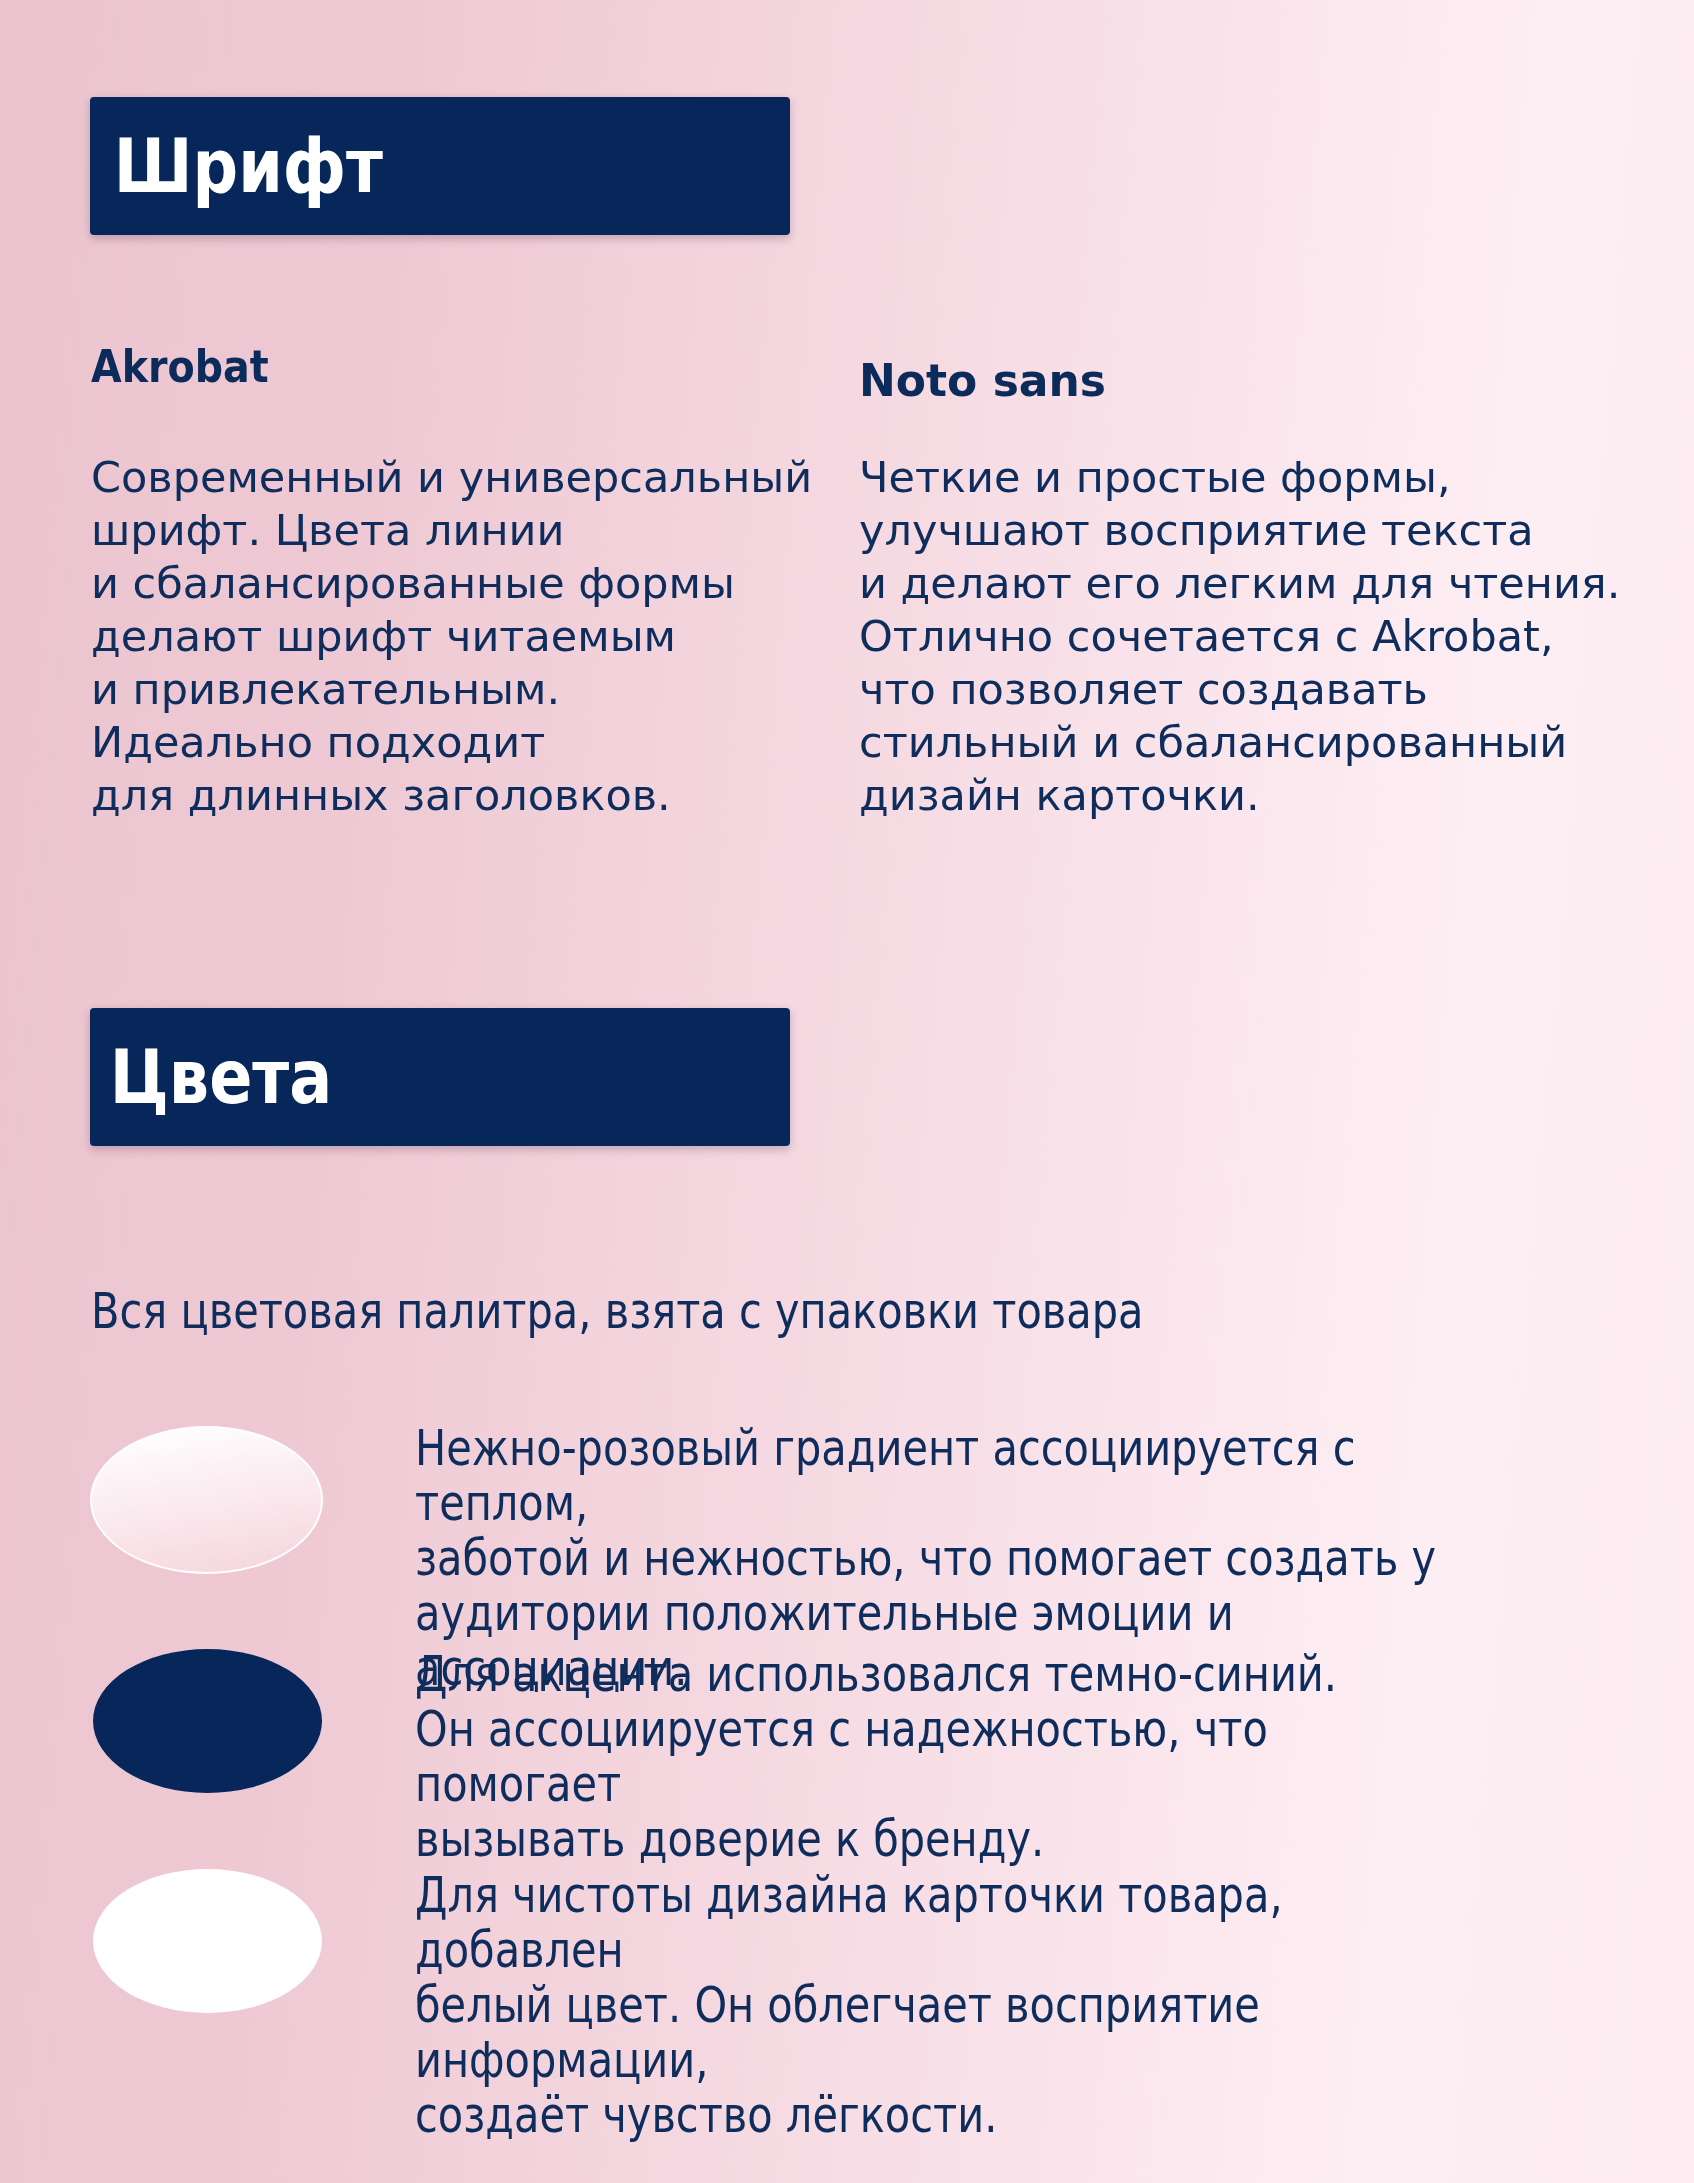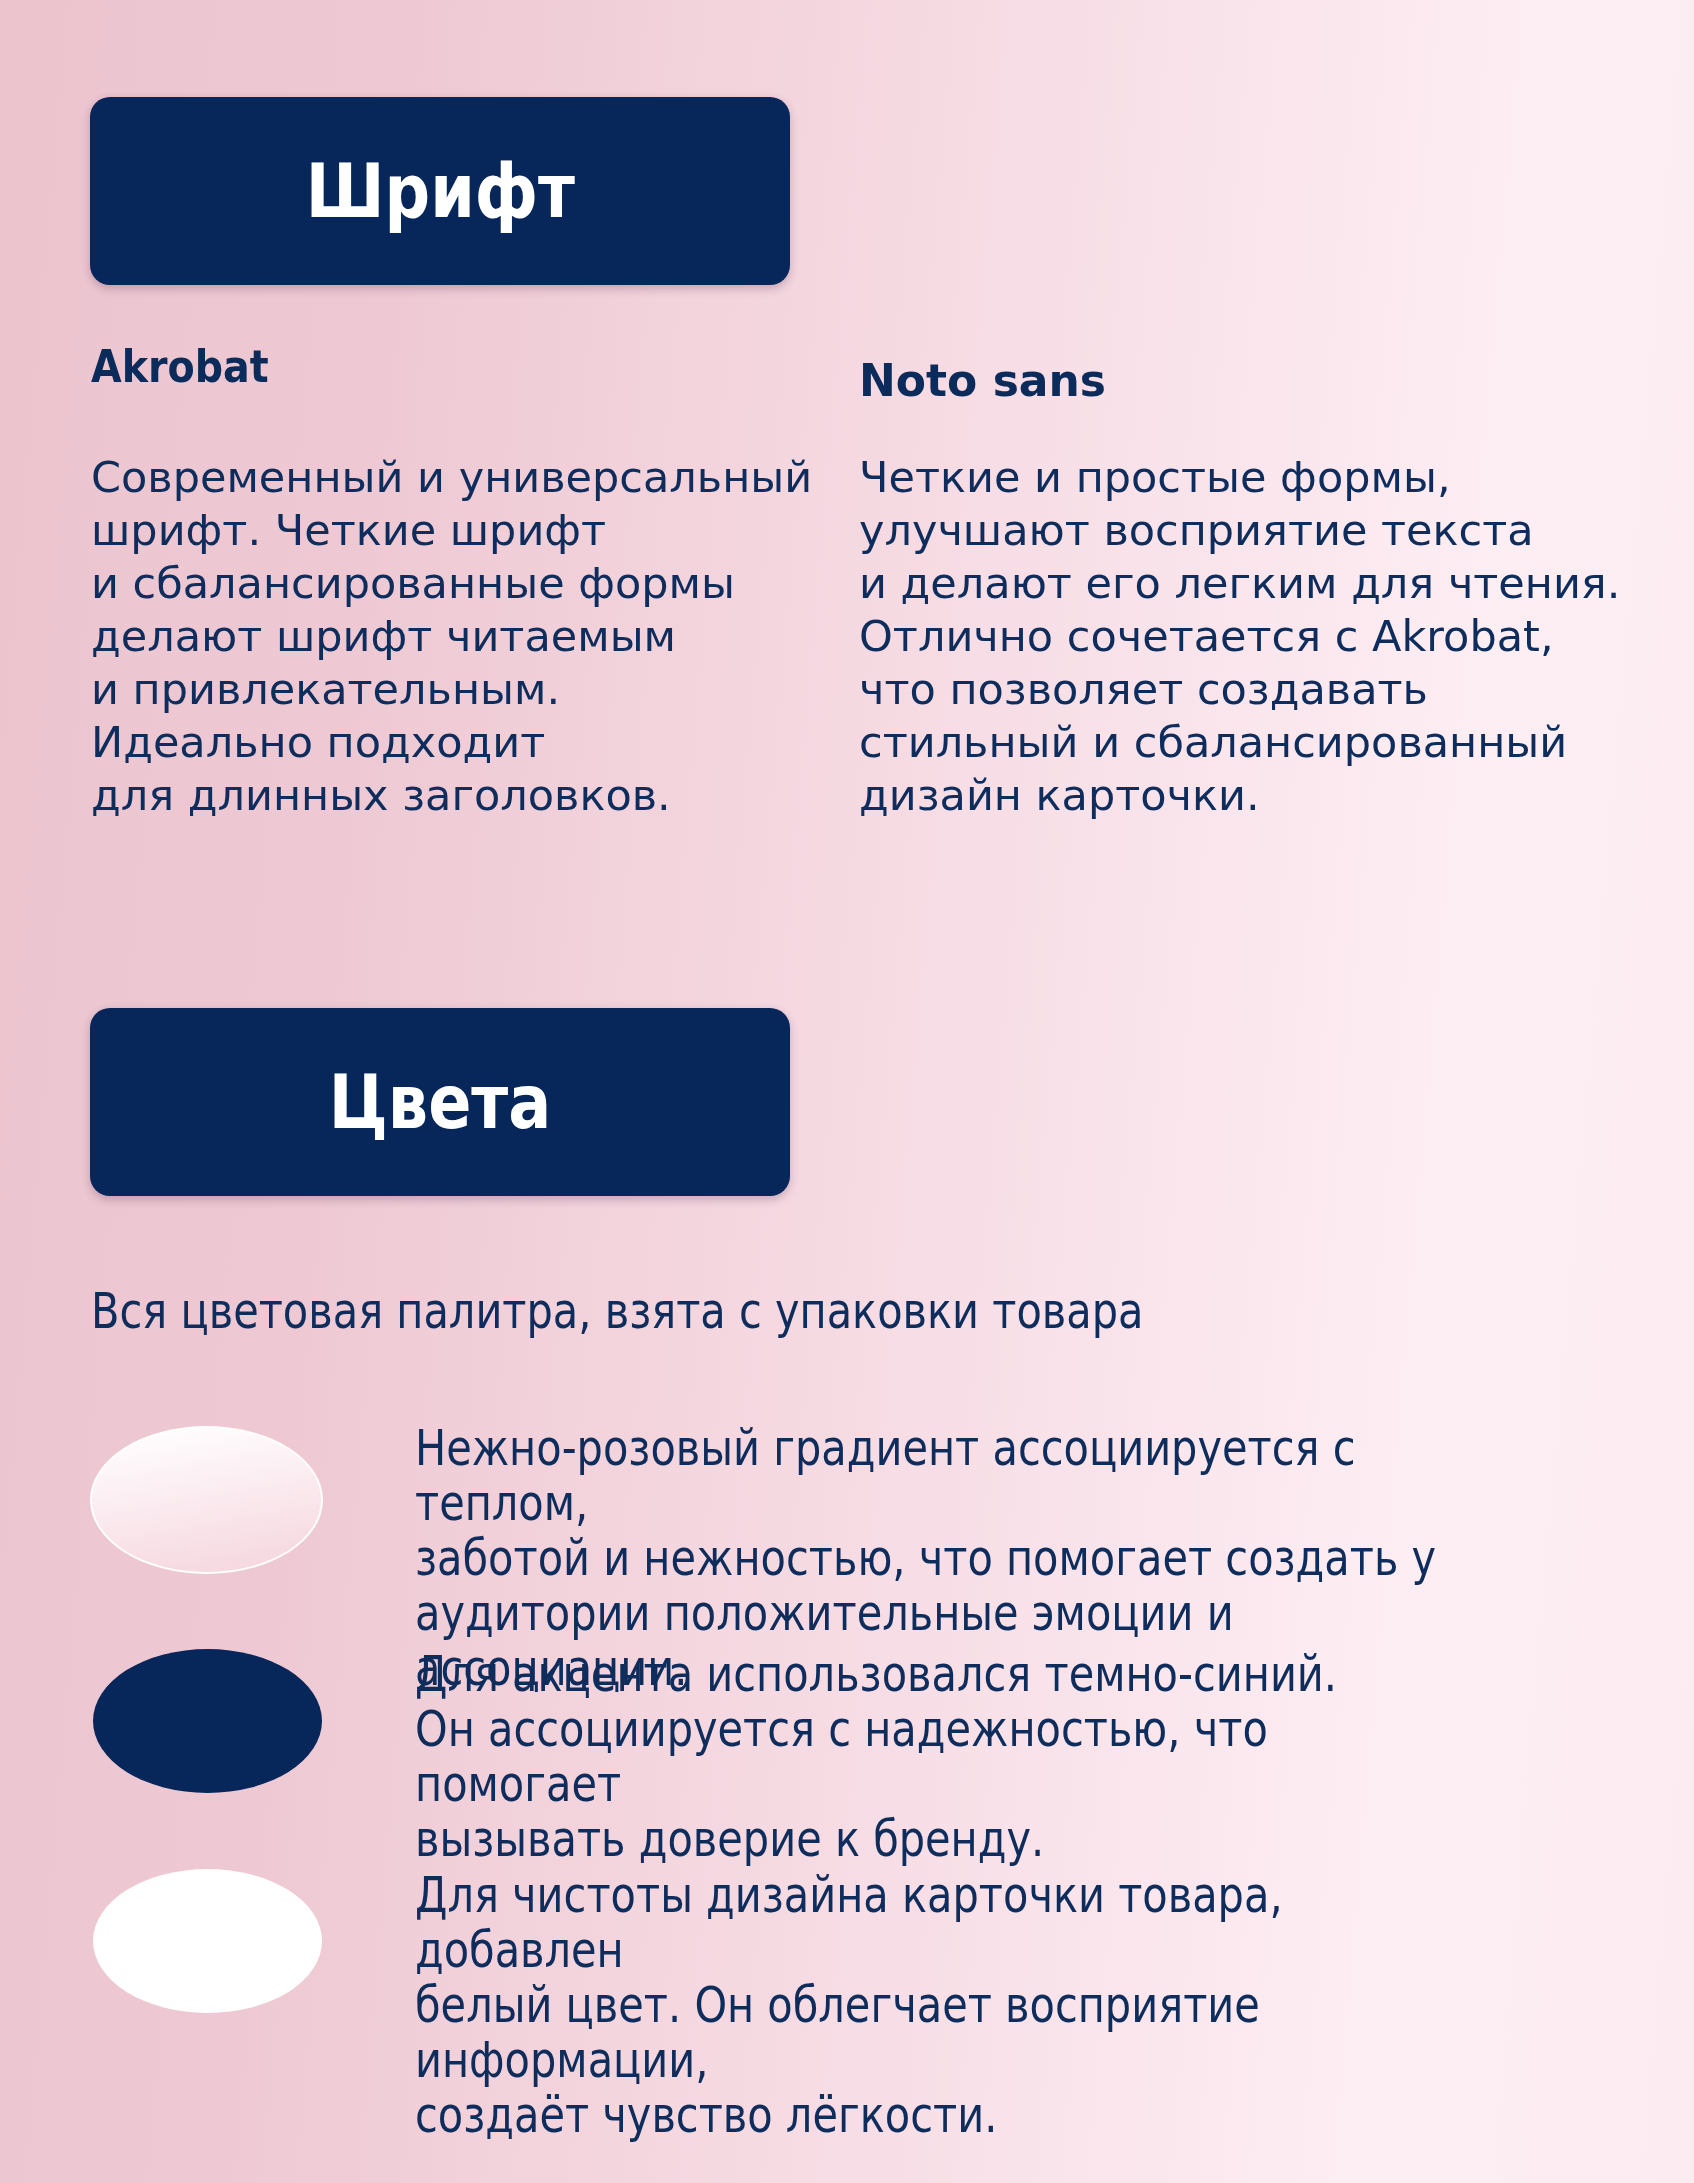--- a/index.html
+++ b/index.html
@@ -6,23 +6,23 @@
   .page{
     position:relative;
     width:1695px;height:2183px;
     overflow:hidden;
     background:linear-gradient(95deg,#ebc4ce 0%,#eec9d3 22%,#f7dde5 55%,#fdeef3 82%,#fcecf1 100%);
     font-family:"DejaVu Sans","Liberation Sans",sans-serif;
     color:#0b2b5b;
   }
 
   .badge{
-    position:absolute;left:90px;width:700px;height:188px;
-    background:#07265a;border-radius:20px;
-    display:flex;align-items:center;justify-content:center;
+    position:absolute;left:90px;width:700px;height:138px;
+    background:#07265a;border-radius:4px;
+    display:flex;align-items:center;
     box-shadow:0 3.2px 8.5px rgba(70,35,70,.25);
   }
   .badge--font{top:97px}
   .badge--colors{top:1008px}
   .badge__label{
     color:#ffffff;font-weight:bold;font-size:75px;line-height:1;
     transform:scaleX(.85);
   }
 
   .col-heading{
@@ -71,21 +71,21 @@
 
 <div class="page">
 
   <div class="badge badge--font">
     <span class="badge__label">Шрифт</span>
   </div>
 
   <h2 class="col-heading col-heading--akrobat">Akrobat</h2>
 
   <p class="body-text body-text--akrobat">Современный и универсальный
-шрифт. Четкие шрифт
+шрифт. Цвета линии
 и сбалансированные формы
 делают шрифт читаемым
 и привлекательным.
 Идеально подходит
 для длинных заголовков.</p>
 
   <h2 class="col-heading col-heading--noto">Noto sans</h2>
 
   <p class="body-text body-text--noto">Четкие и простые формы,
 улучшают восприятие текста

